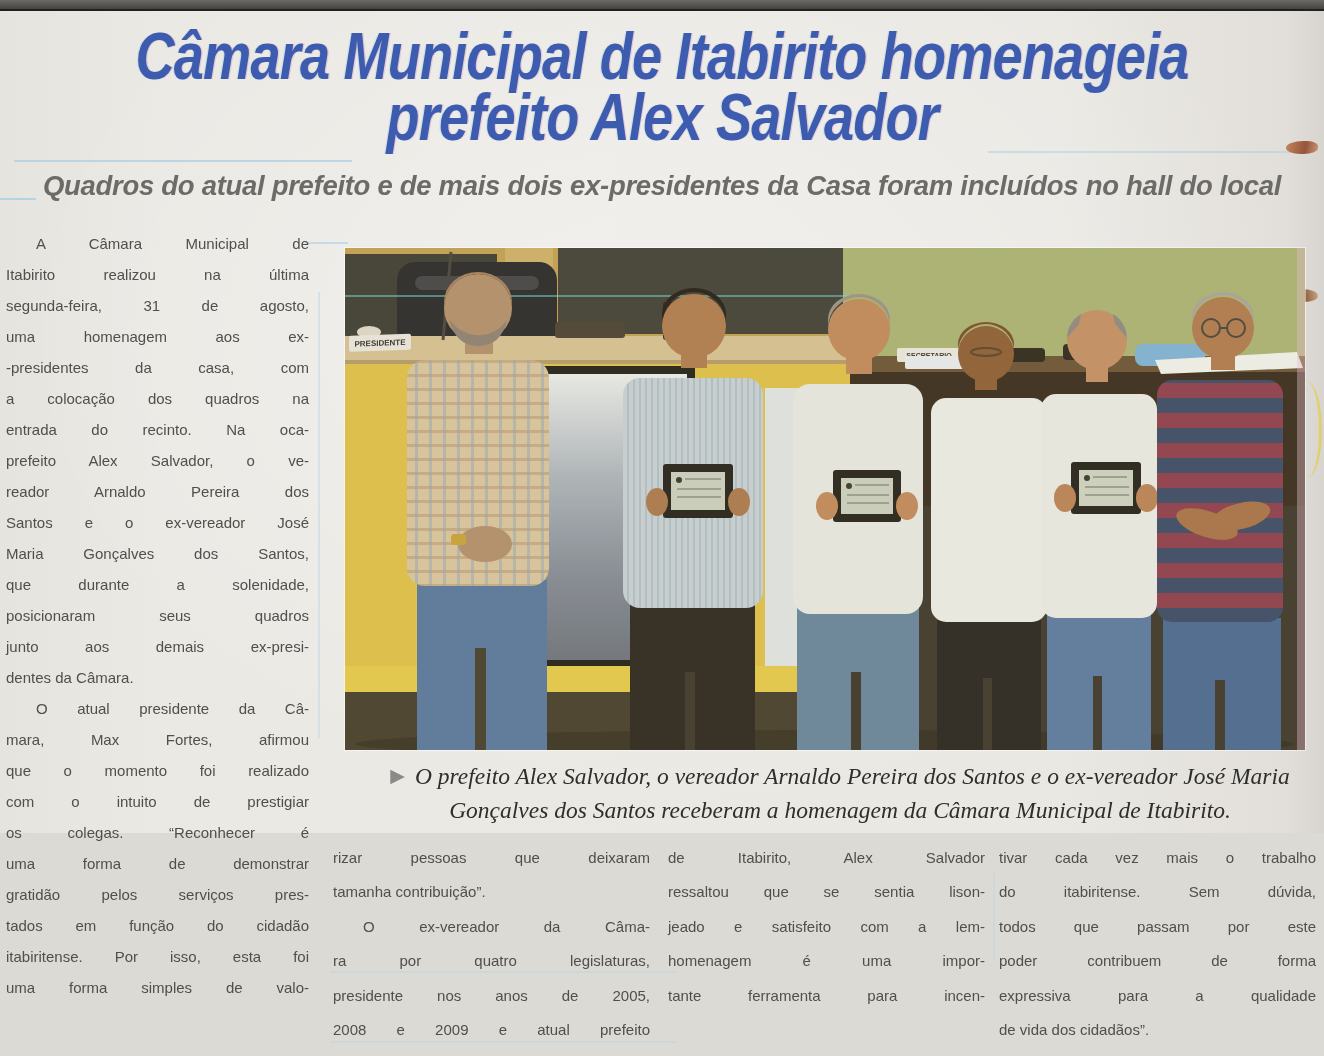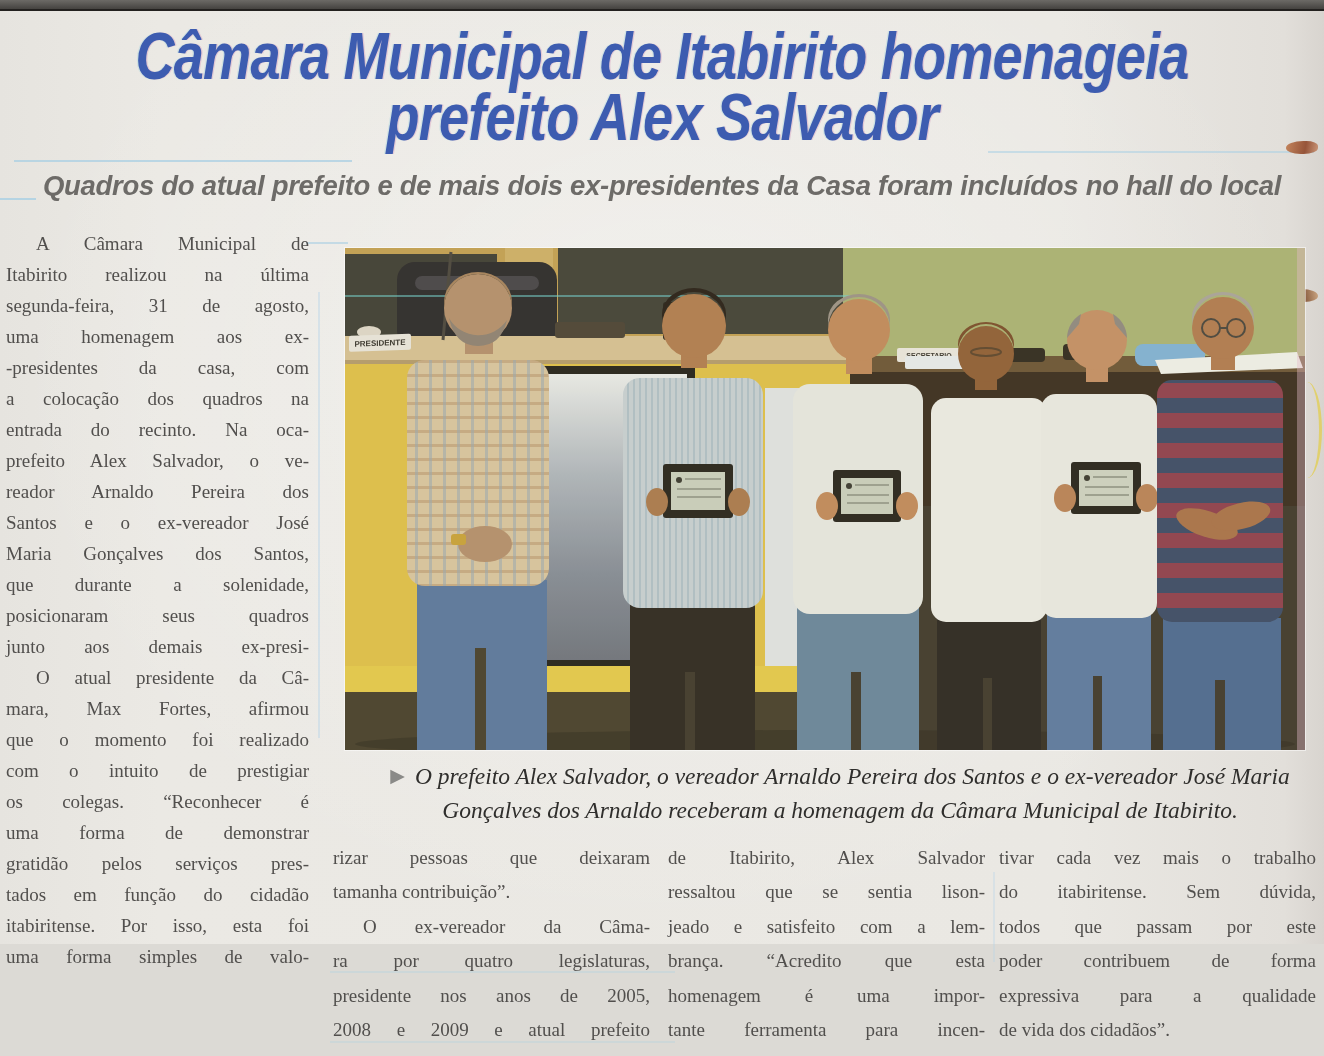--- a/index.html
+++ b/index.html
@@ -1,35 +1,35 @@
 <!DOCTYPE html>
 <html><head>
 <meta charset="utf-8">
 <style>
   html,body{margin:0;padding:0;}
   body{width:1324px;height:1056px;overflow:hidden;background:#dcdad5;}
   .page{
-    position:relative;width:1324px;height:944px;
+    position:relative;width:1324px;height:833px;
     background:
       radial-gradient(ellipse at 50% 40%, rgba(255,255,255,.35), rgba(0,0,0,0) 70%),
       linear-gradient(90deg,#e6e4df 0%,#ebe9e4 12%,#eae8e3 80%,#e2dfda 97%,#d8d4cf 100%),
       #e9e7e2;
     font-family:"Liberation Sans","DejaVu Sans",sans-serif;
     color:#4f4e4c;
   }
   .topbar{position:absolute;top:0;left:0;width:1324px;height:9px;
     background:linear-gradient(#6c6a66,#454340);border-bottom:2px solid #23211f;}
   .headline{position:absolute;top:26px;left:0;width:1324px;text-align:center;
     color:#3d5cb0;font-weight:bold;font-style:italic;font-size:66px;line-height:61px;
     letter-spacing:-1px;white-space:nowrap;}
   .headline .hl{display:inline-block;transform:scaleX(.82);transform-origin:50% 50%;
     text-shadow:1.5px 0 0 rgba(190,80,150,.22), -1.5px 0 0 rgba(90,190,215,.20);}
   .subheadline{position:absolute;top:170px;left:0;width:1324px;text-align:center;
     font-size:27.5px;font-weight:bold;font-style:italic;color:#6d6b68;letter-spacing:-.3px;}
-  .bodycol{position:absolute;font-size:19px;color:#514f4d;font-family:Liberation Serif, serif;}
+  .bodycol{position:absolute;font-size:15px;color:#514f4d;}
   .col-left{left:6px;top:228px;width:303px;line-height:31px;}
   .bcol{top:841px;width:317px;line-height:34.4px;}
   .bcol1{left:333px;} .bcol2{left:668px;} .bcol3{left:999px;}
   .line{text-align:justify;text-align-last:justify;}
   .line.end{text-align-last:left;}
   .line.ind{text-indent:30px;}
   .photo-wrap{position:absolute;left:345px;top:248px;width:960px;height:502px;
     box-shadow:0 0 0 1px rgba(255,255,255,.5);}
   .photo-wrap svg{display:block;}
   .caption{position:absolute;left:360px;top:760px;width:960px;text-align:center;
@@ -81,20 +81,21 @@
       <div class="line">-presidentes da casa, com</div>
       <div class="line">a colocação dos quadros na</div>
       <div class="line">entrada do recinto. Na oca-</div>
       <div class="line">prefeito Alex Salvador, o ve-</div>
       <div class="line">reador Arnaldo Pereira dos</div>
       <div class="line">Santos e o ex-vereador José</div>
       <div class="line">Maria Gonçalves dos Santos,</div>
       <div class="line">que durante a solenidade,</div>
       <div class="line">posicionaram seus quadros</div>
       <div class="line">junto aos demais ex-presi-</div>
+      <div class="line end">dentes da Câmara.</div>
       <div class="line ind">O atual presidente da Câ-</div>
       <div class="line">mara, Max Fortes, afirmou</div>
       <div class="line">que o momento foi realizado</div>
       <div class="line">com o intuito de prestigiar</div>
       <div class="line">os colegas. “Reconhecer é</div>
       <div class="line">uma forma de demonstrar</div>
       <div class="line">gratidão pelos serviços pres-</div>
       <div class="line">tados em função do cidadão</div>
       <div class="line">itabiritense. Por isso, esta foi</div>
       <div class="line">uma forma simples de valo-</div>
@@ -272,36 +273,35 @@
         </g>
       </g>
 
       <rect x="0" y="0" width="960" height="502" fill="#d8b860" opacity=".07"></rect>
       <rect x="952" y="0" width="8" height="502" fill="#e7bccb" opacity=".4"></rect>
     </svg>
   </div>
 
   <div class="caption">
     <div><span class="marker">▶</span><span>O prefeito Alex Salvador, o vereador Arnaldo Pereira dos Santos e o ex-vereador José Maria</span></div>
-    <div>Gonçalves dos Arnaldo receberam a homenagem da Câmara Municipal de Itabirito.</div>
+    <div>Gonçalves dos Santos receberam a homenagem da Câmara Municipal de Itabirito.</div>
   </div>
 
   <div class="bodycol bcol bcol1">
       <div class="line">rizar pessoas que deixaram</div>
       <div class="line end">tamanha contribuição”.</div>
       <div class="line ind">O ex-vereador da Câma-</div>
       <div class="line">ra por quatro legislaturas,</div>
       <div class="line">presidente nos anos de 2005,</div>
       <div class="line">2008 e 2009 e atual prefeito</div>
     </div>
   <div class="bodycol bcol bcol2">
       <div class="line">de Itabirito, Alex Salvador</div>
       <div class="line">ressaltou que se sentia lison-</div>
       <div class="line">jeado e satisfeito com a lem-</div>
-      <div class="line">brança. “Acredito que esta</div>
       <div class="line">homenagem é uma impor-</div>
       <div class="line">tante ferramenta para incen-</div>
     </div>
   <div class="bodycol bcol bcol3">
       <div class="line">tivar cada vez mais o trabalho</div>
       <div class="line">do itabiritense. Sem dúvida,</div>
       <div class="line">todos que passam por este</div>
       <div class="line">poder contribuem de forma</div>
       <div class="line">expressiva para a qualidade</div>
       <div class="line end">de vida dos cidadãos”.</div>

